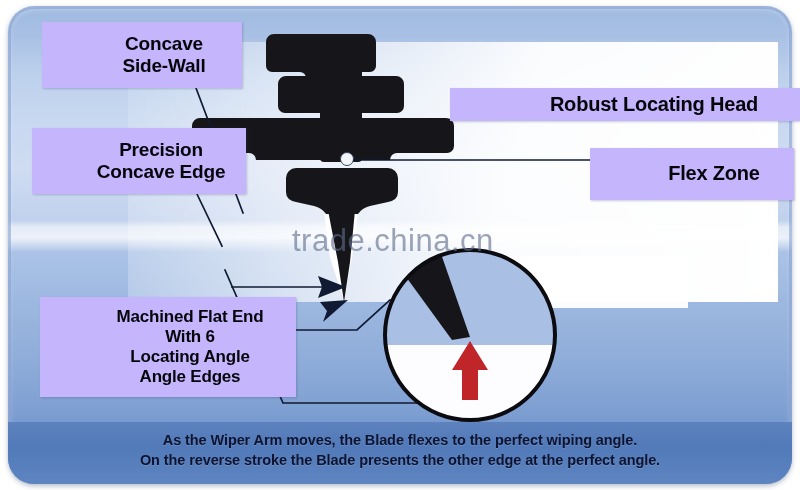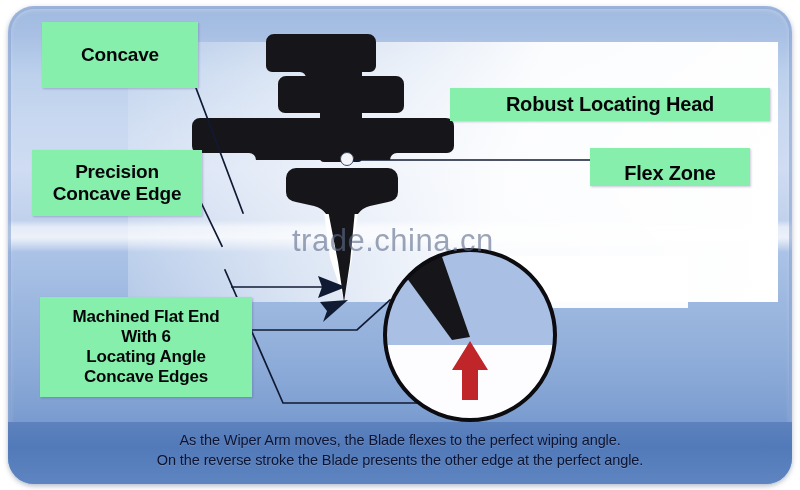--- a/index.html
+++ b/index.html
@@ -98,45 +98,46 @@
     background: linear-gradient(to bottom, #5d82bd 0%, #527ab9 40%, #5e85c0 100%);
   }
   .caption-text {
     position: absolute;
     left: 0;
     right: 0;
     top: 8px;
     text-align: center;
     color: #0e1330;
     font-size: 14.5px;
-    font-weight: normal;
+    font-weight: bold;
     line-height: 20px;
     letter-spacing: -0.1px;
     text-shadow: 0 1px 0 rgba(255,255,255,0.12);
   }
 
   
   .label-box {
     position: absolute;
-    background: #86efac;
+    background: #c4b5fd;
     color: #06060a;
     font-weight: bold;
     display: flex;
     align-items: center;
     justify-content: center;
     text-align: center;
     line-height: 1.18;
     letter-spacing: -0.2px;
     box-shadow: 1px 1px 2px rgba(60,70,120,0.28);
+    padding-left: 44px;
   }
   #lbl-concave     { left: 42px;  top: 22px;  width: 156px; height: 66px;  font-size: 19px; }
-  #lbl-precision   { left: 32px;  top: 128px; width: 170px; height: 66px;  font-size: 19px; margin-top: 22px; }
+  #lbl-precision   { left: 32px;  top: 128px; width: 170px; height: 66px;  font-size: 19px; }
   #lbl-machined    { left: 18px;  top: 297px; width: 212px; height: 100px; font-size: 17px; margin-left: 22px; }
   #lbl-robust      { left: 450px; top: 88px;  width: 320px; height: 33px;  font-size: 20px; }
-  #lbl-flex        { left: 590px; top: 148px; width: 160px; height: 38px;  font-size: 20px; align-items: flex-end; }
+  #lbl-flex        { left: 590px; top: 148px; width: 160px; height: 52px;  font-size: 20px; }
 
   
   .watermark {
     position: absolute;
     left: 292px;
     top: 216px;
     font-size: 31px;
     color: rgba(95,110,140,0.62);
     font-weight: normal;
     letter-spacing: 0.5px;
@@ -229,36 +230,37 @@
       <circle cx="470" cy="335" r="85" fill="none" stroke="#0b0b10" stroke-width="4"></circle>
     </g>
 
   </svg>
 
   <div class="watermark">trade.china.cn</div>
 
   <div class="label-box" id="lbl-concave">
     <div>
       <span>Concave</span><br>
+      <span>Side-Wall</span>
     </div>
   </div>
 
   <div class="label-box" id="lbl-precision">
     <div>
       <span>Precision</span><br>
       <span>Concave Edge</span>
     </div>
   </div>
 
   <div class="label-box" id="lbl-machined">
     <div>
       <span>Machined Flat End</span><br>
       <span>With 6</span><br>
       <span>Locating Angle</span><br>
-      <span>Concave Edges</span>
+      <span>Angle Edges</span>
     </div>
   </div>
 
   <div class="label-box" id="lbl-robust">
     <span>Robust Locating Head</span>
   </div>
 
   <div class="label-box" id="lbl-flex">
     <span>Flex Zone</span>
   </div>

